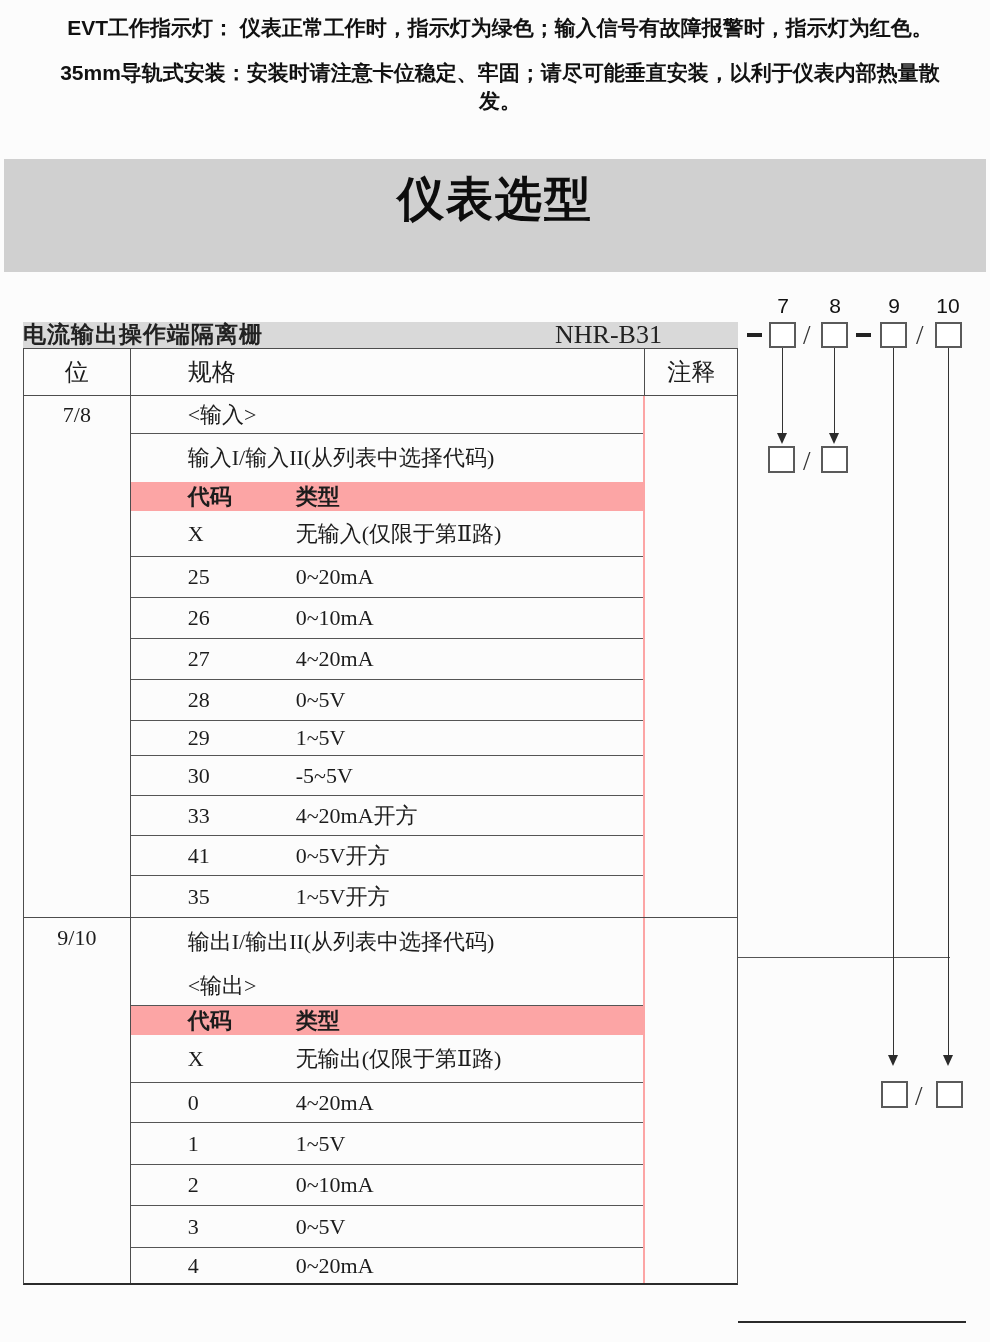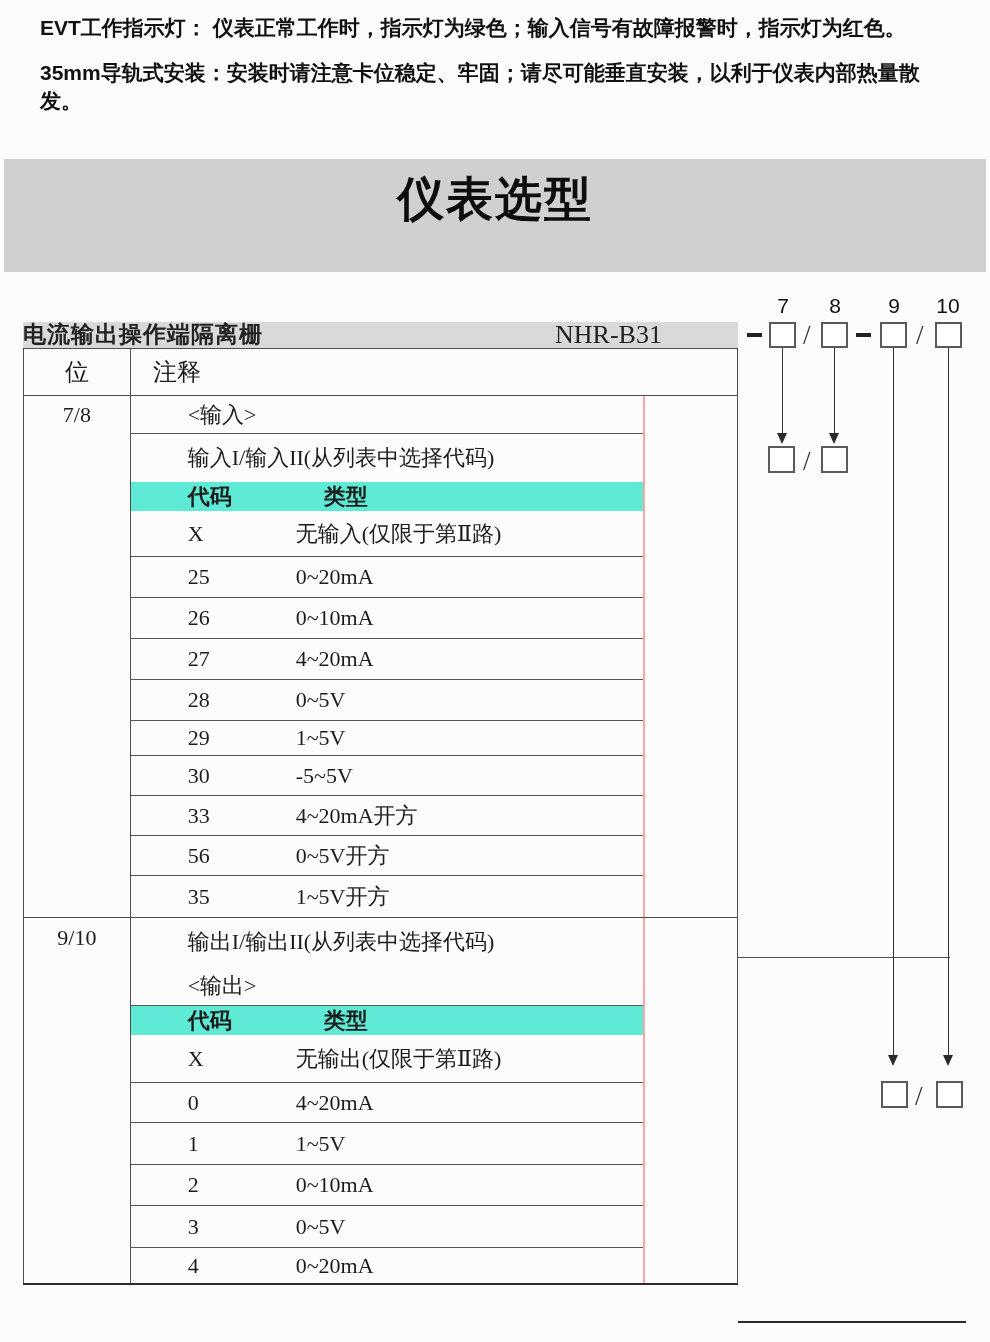--- a/index.html
+++ b/index.html
@@ -7,21 +7,21 @@
   .page {
     position:relative; width:990px; height:1342px;
     background:#fcfcfc; overflow:hidden;
     font-family:"Liberation Serif","DejaVu Serif",serif;
     color:#1c1c1c;
   }
   
   .top-notes { position:absolute; left:40px; top:14px; width:920px;
     font-family:"Liberation Sans","DejaVu Sans",sans-serif; font-weight:bold;
     font-size:21px; color:#111; }
-  .top-notes .note-line { line-height:28px; margin-bottom:17px; }
+  .top-notes .note-line { line-height:28px; margin-bottom:17px;text-align:center; }
   
   .banner { position:absolute; left:4px; top:159px; width:982px; height:113px;
     background:#d0d0d0; text-align:center; }
   .banner-title { margin-top:14px; font-family:"Liberation Sans","DejaVu Sans",sans-serif;
     font-weight:bold; font-size:47px; line-height:52px; color:#0d0d0d; letter-spacing:2px; }
   .banner-sub { font-family:"Liberation Sans","DejaVu Sans",sans-serif;
     font-size:20px; line-height:24px; color:#2e2e2e; }
   
   .itable { position:absolute; left:23px; top:322px; width:715px; }
   .product-bar { position:relative; height:26px; background:#d9d9d9; }
@@ -36,22 +36,22 @@
   .th-note { width:92px; text-align:center; }
   .section { display:flex; }
   .section2 { border-top:1px solid #4d4d4d; }
   .c-bit { width:107px; border-right:1px solid #4d4d4d; text-align:center;
     font-size:22px; }
   .c-bit .bit-label { line-height:38px; }
   .c-spec { width:516px; border-right:2px solid #fca5a5; }
   .c-note { width:92px; }
   .srow { font-size:22px; padding-left:57px; display:flex; align-items:center; }
   .srow.bb { border-bottom:1px solid #555; }
-  .code-band { background:#5eead4; font-weight:bold;
-    font-family:"Liberation Sans","DejaVu Sans",sans-serif; font-size:22px;gap:28px; }
+  .code-band { background:#fca5a5; font-weight:bold;
+    font-family:"Liberation Sans","DejaVu Sans",sans-serif; font-size:22px; }
   .code-band .code-col { font-weight:bold; }
   .code-col { width:108px; }
   .type-col { flex:1; }
   
   .digit { position:absolute; width:28px; text-align:center;
     font-family:"Liberation Sans","DejaVu Sans",sans-serif; font-size:21px; color:#111; }
   .obox { position:absolute; width:27px; height:26px; background:#fff; border:2px solid #5a5a5a; }
   .obox.sq { height:27px; }
   .dash { position:absolute; width:15px; height:4px; background:#222; }
   .oslash { position:absolute; font-size:27px; line-height:28px; color:#333;
@@ -77,20 +77,21 @@
   </div>
 
   <div class="itable">
     <div class="product-bar">
       <span class="product-name">电流输出操作端隔离栅</span>
       <span class="product-model">NHR-B31</span>
     </div>
     <div class="frame">
       <div class="thead">
         <div class="th th-bit">位</div>
+        <div class="th th-spec">规格</div>
         <div class="th th-note">注释</div>
       </div>
 
       <div class="section section1">
         <div class="c-bit">
           <div class="bit-label">7/8</div>
         </div>
         <div class="c-spec">
           <div class="srow bb" style="height:38px">&lt;输入&gt;</div>
           <div class="srow" style="height:48px">输入I/输入II(从列表中选择代码)</div>
@@ -124,21 +125,21 @@
           </div>
           <div class="srow bb" style="height:40px">
             <span class="code-col">30</span>
             <span class="type-col">-5~5V</span>
           </div>
           <div class="srow bb" style="height:40px">
             <span class="code-col">33</span>
             <span class="type-col">4~20mA开方</span>
           </div>
           <div class="srow bb" style="height:40px">
-            <span class="code-col">56</span>
+            <span class="code-col">41</span>
             <span class="type-col">0~5V开方</span>
           </div>
           <div class="srow" style="height:41px">
             <span class="code-col">35</span>
             <span class="type-col">1~5V开方</span>
           </div>
         </div>
         <div class="c-note"></div>
       </div>
 

